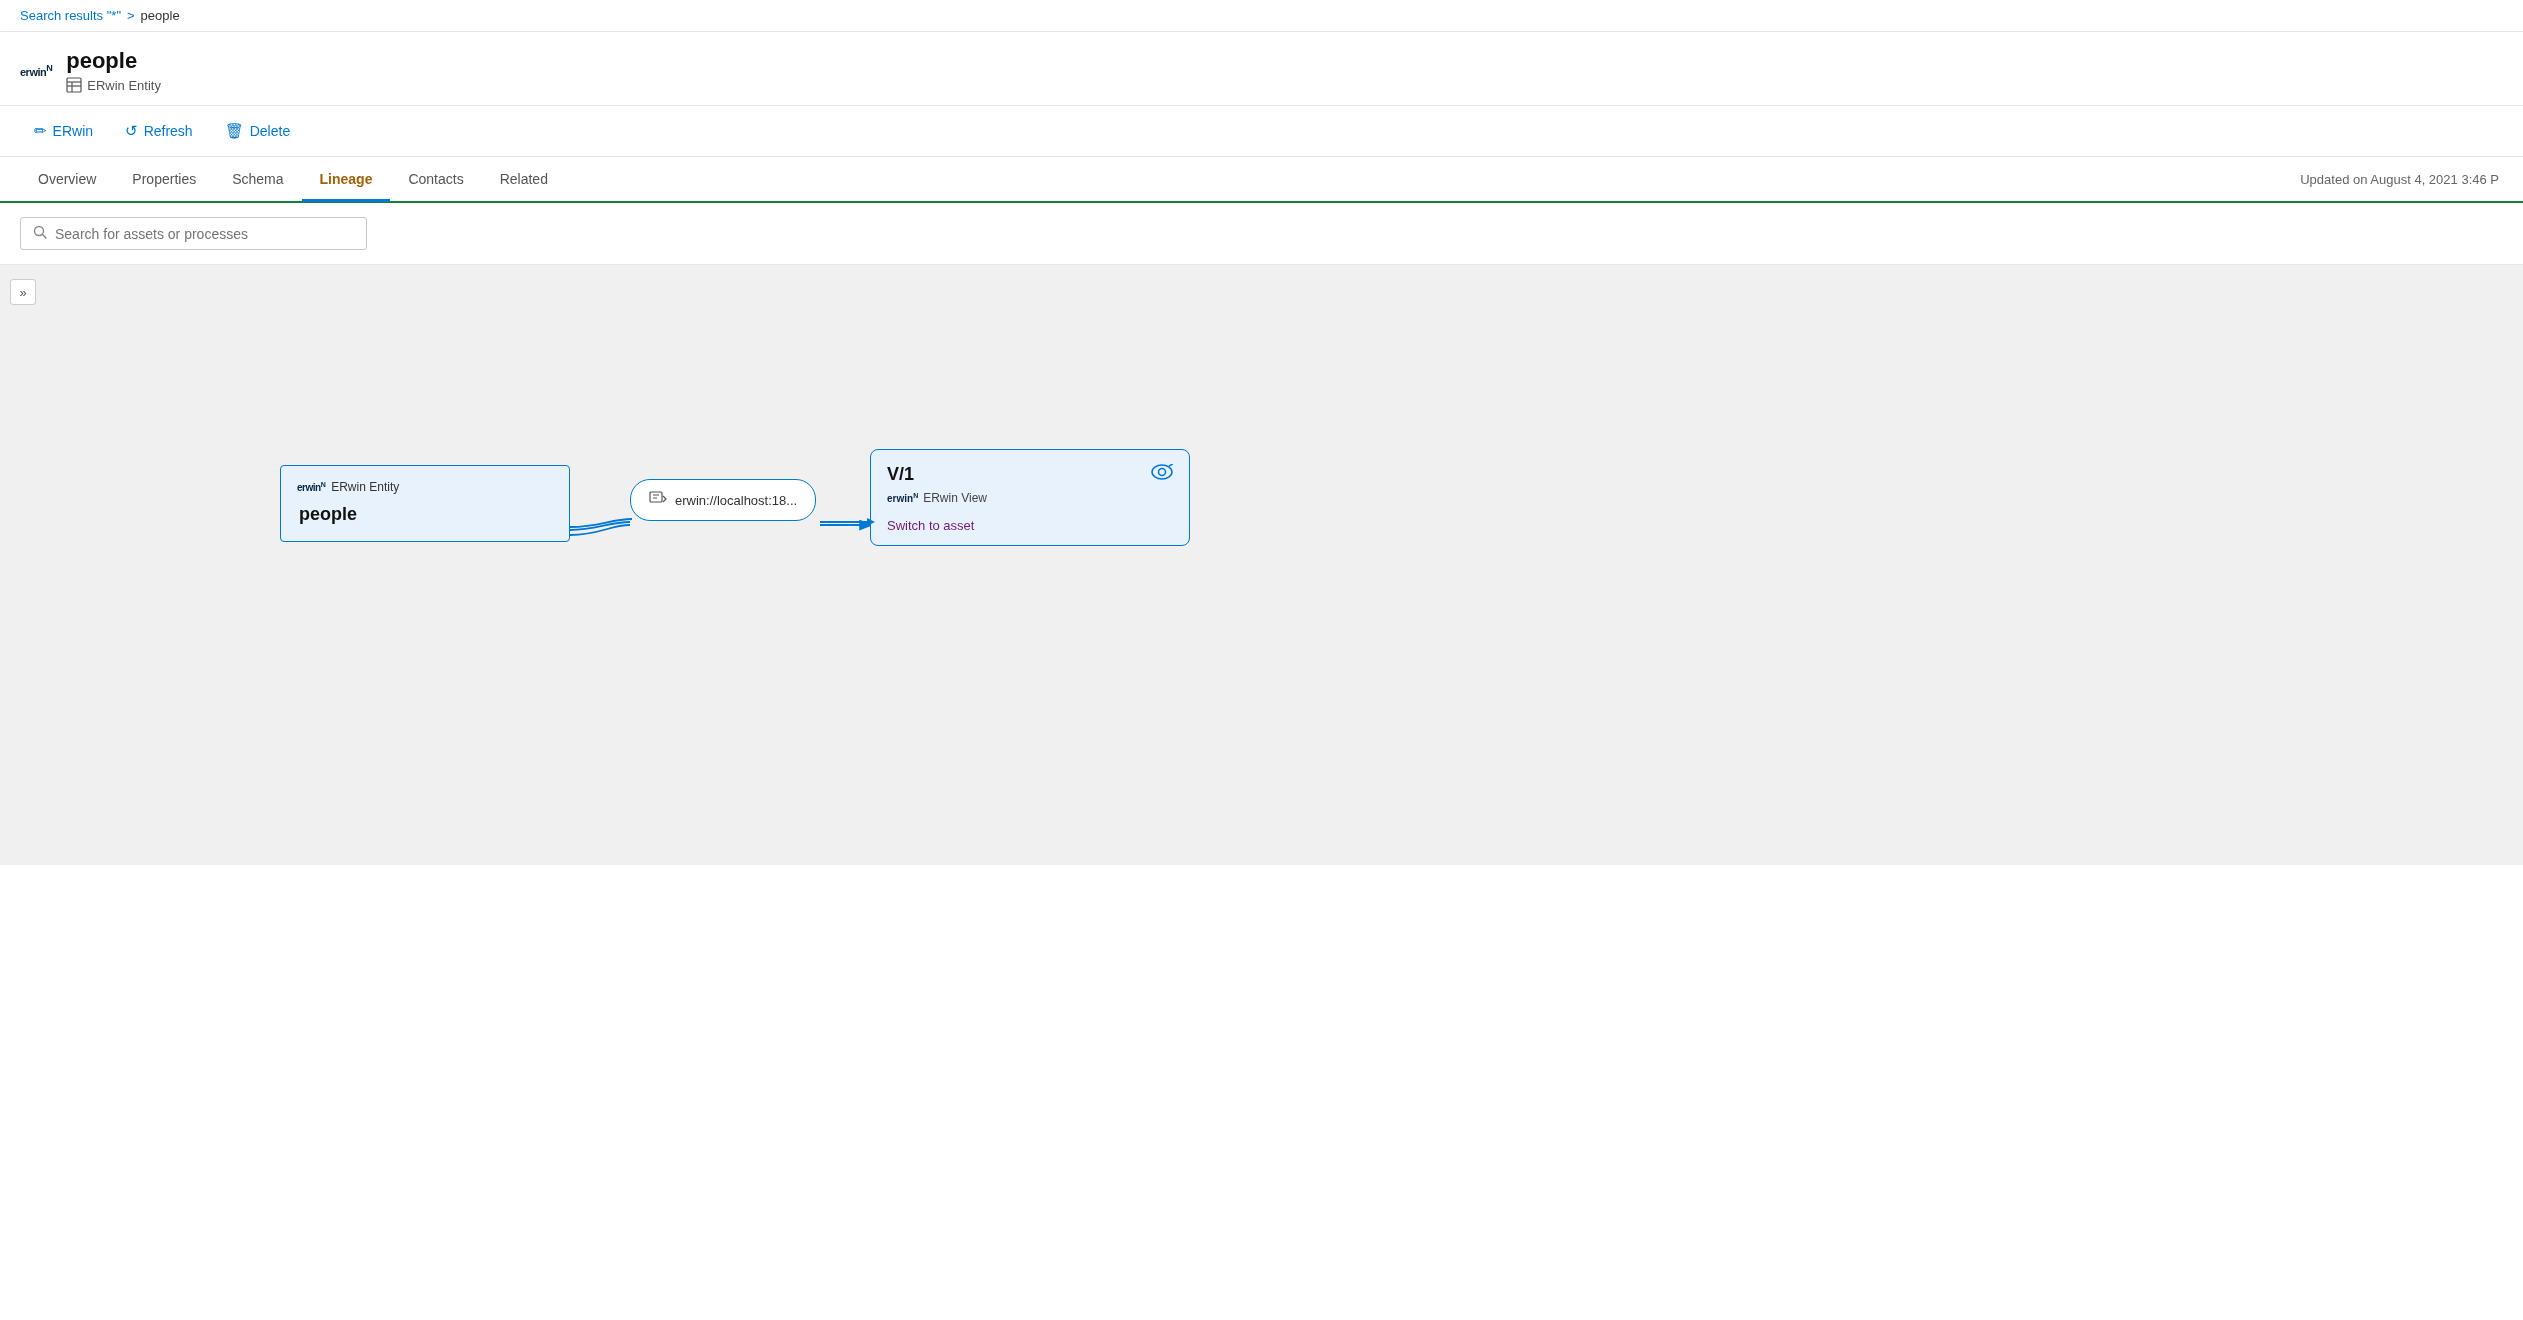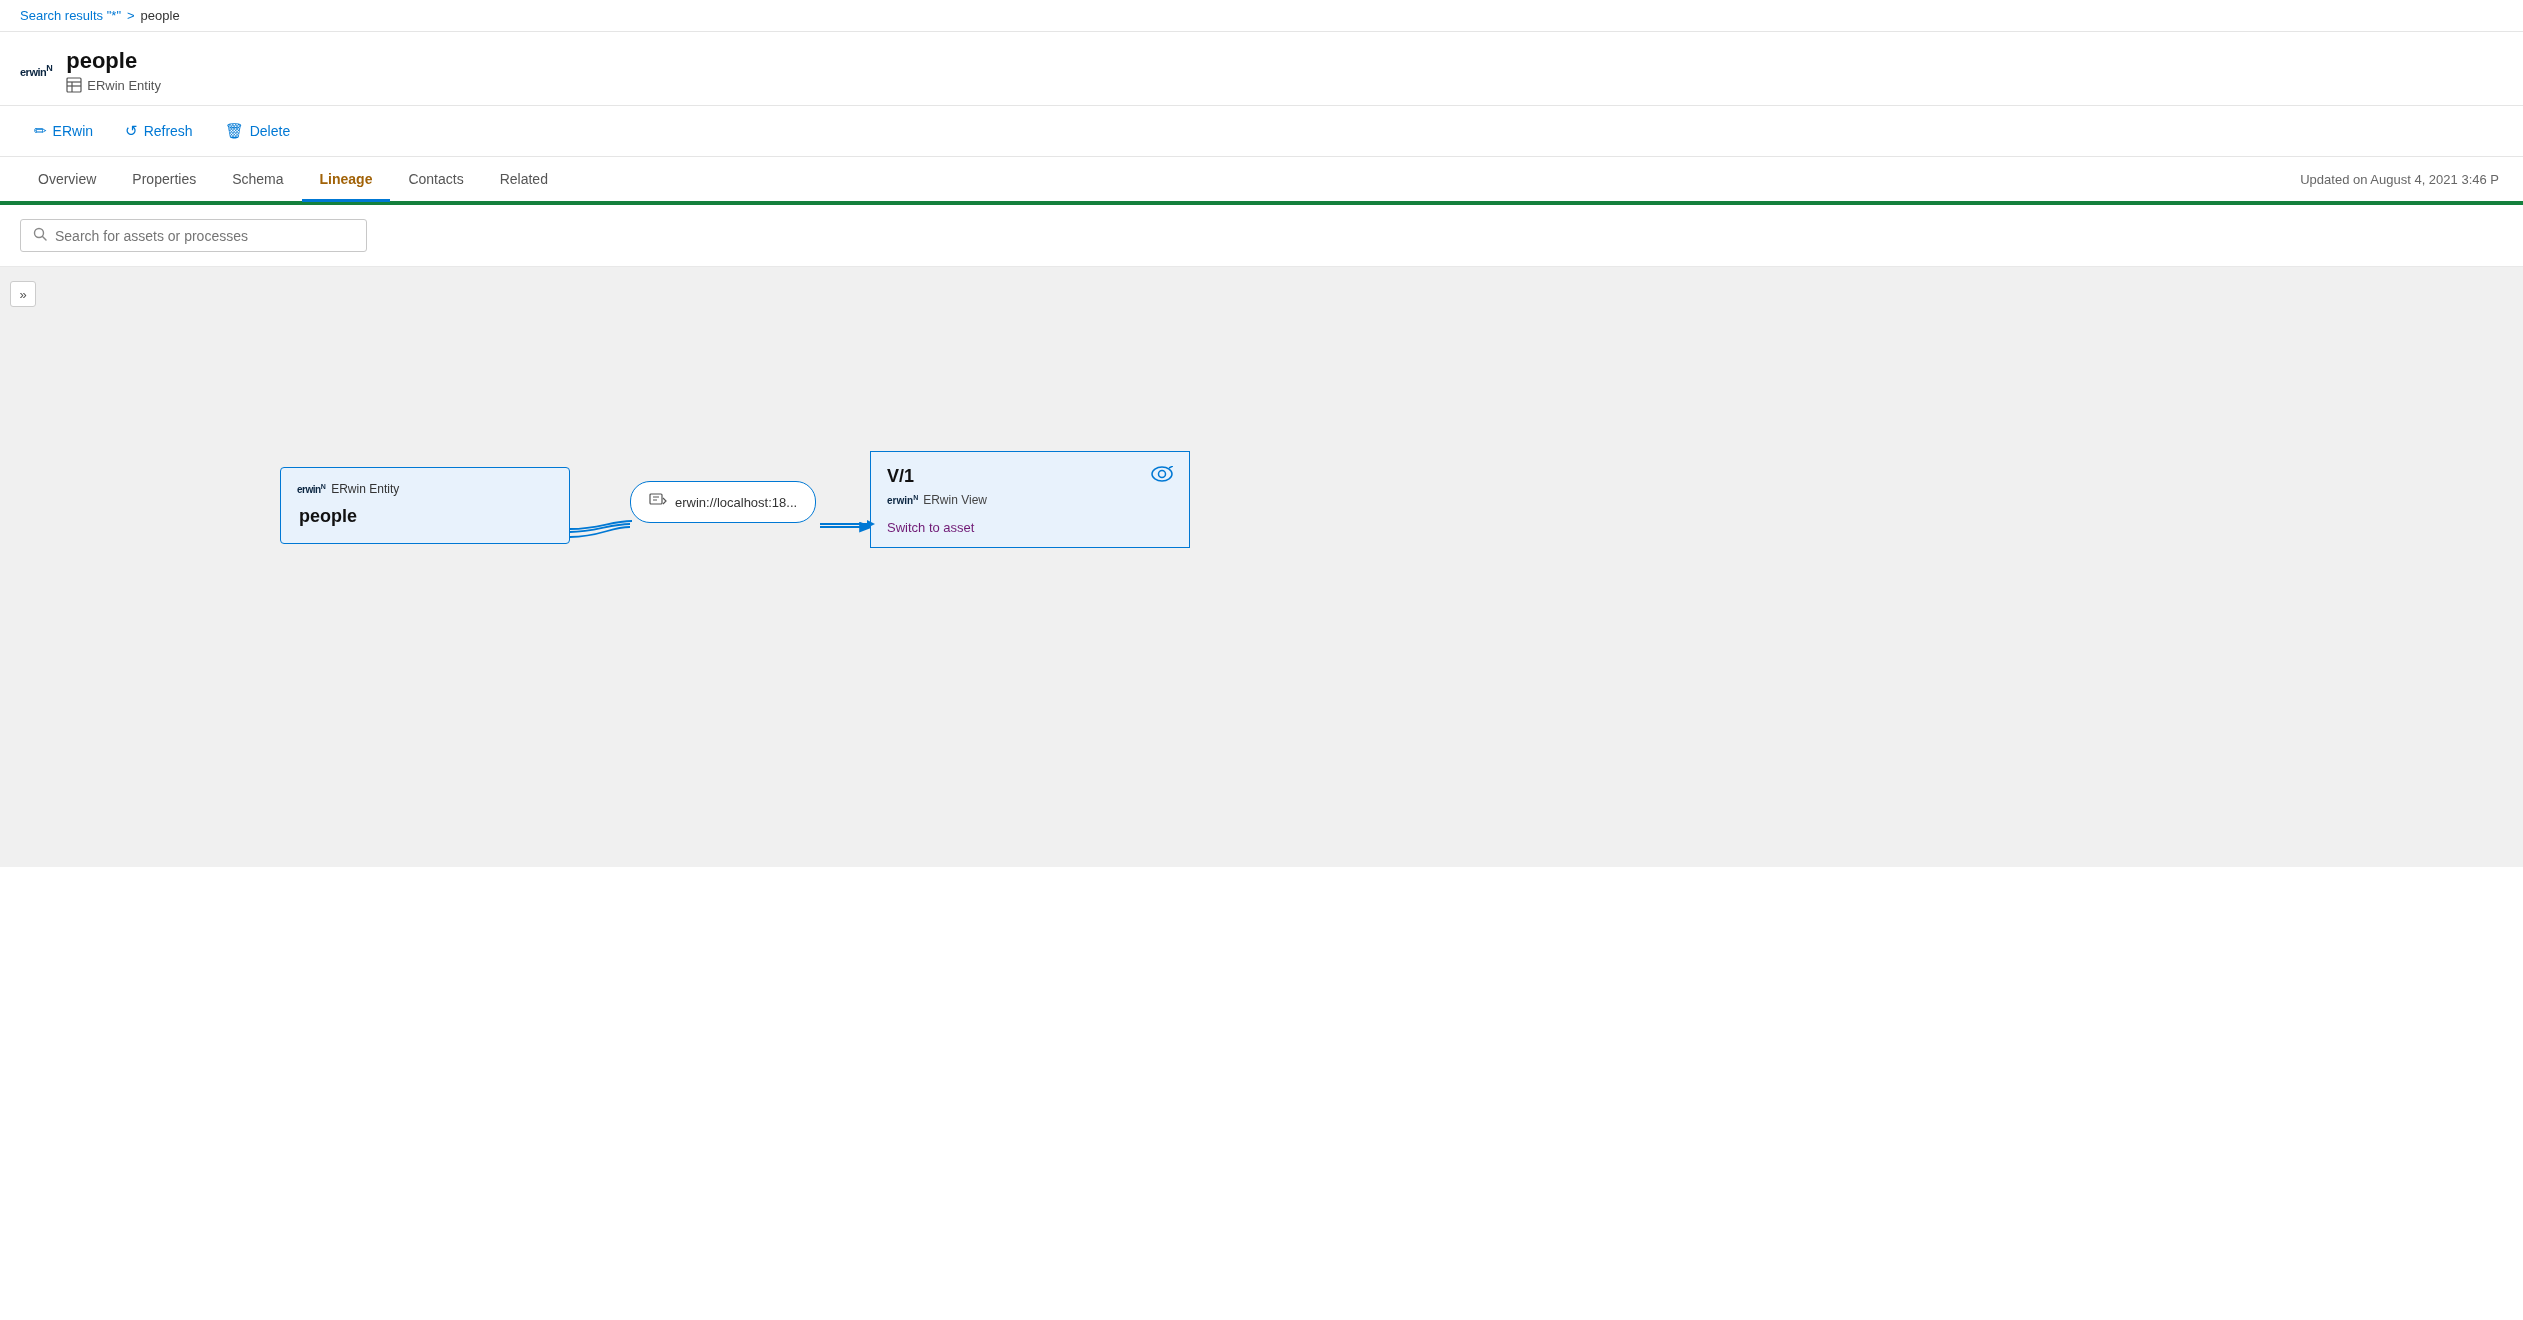--- a/index.html
+++ b/index.html
@@ -61,21 +61,21 @@
       border-radius: 2px;
       transition: background 0.1s;
     }
     .toolbar-btn .icon { font-size: 15px; }
 
     
     .tabs {
       display: flex;
       align-items: center;
       padding: 0 20px;
-      border-bottom: 4px solid #15803d;
+      border-bottom: 2px solid #15803d;
       justify-content: space-between;
       gap: 13px;
     }
     .tabs-left { display: flex; gap: 0; }
     .tab {
       padding: 14px 18px 12px 18px;
       cursor: pointer;
       font-size: 14px;
       color: #555;
       border-bottom: 3px solid transparent;
@@ -181,21 +181,21 @@
     .node-process-label { font-size: 13px; color: #333; }
 
     
     .node-view {
       position: absolute;
       left: 870px;
       top: 184px;
       width: 320px;
       background: #e8f2fc;
       border: 1.5px solid #0078d4;
-      border-radius: 0;
+      border-radius: 8px;
       padding: 14px 16px 12px 16px;
     }
     .node-view-header {
       display: flex; align-items: center; justify-content: space-between;
       margin-bottom: 6px;
     }
     .node-view-title { font-size: 18px; font-weight: 600; color: #111; }
     .node-view-eye { color: #0078d4; font-size: 18px; }
     .node-view-subtitle {
       display: flex; align-items: center; gap: 5px;

